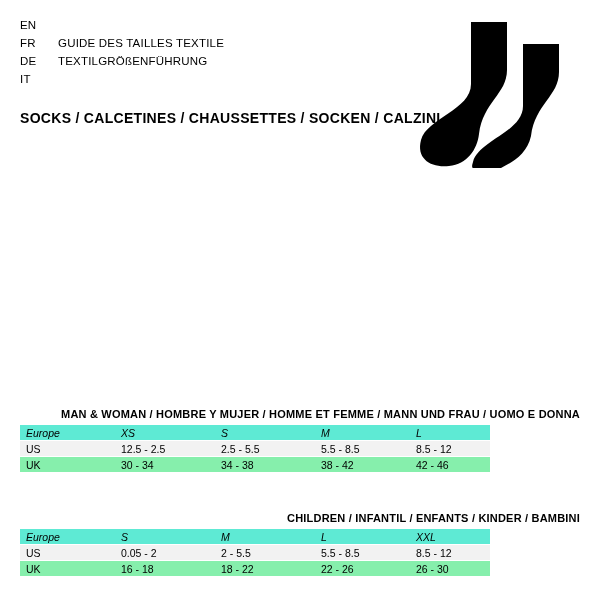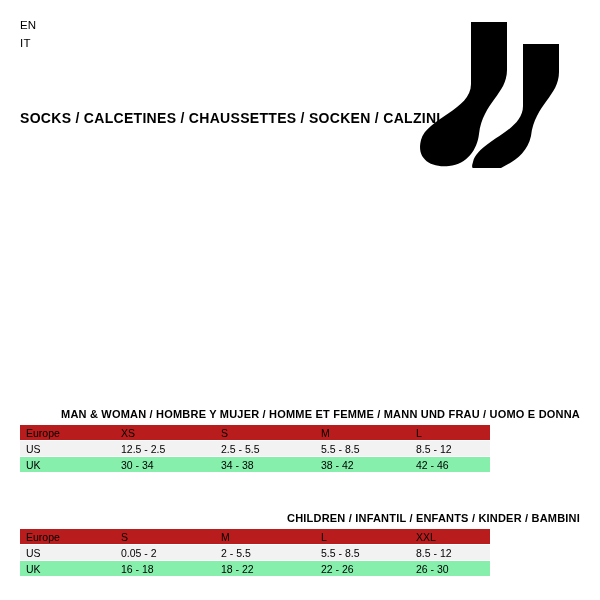--- a/index.html
+++ b/index.html
@@ -91,40 +91,49 @@
     vertical-align: middle;
     border-bottom: 1px solid #ffffff;
   }
   table.size-table col.c0 { width: 95px; }
   table.size-table col.c1 { width: 100px; }
   table.size-table col.c2 { width: 100px; }
   table.size-table col.c3 { width: 95px; }
   table.size-table col.c4 { width: 80px; }
 
   tr.head td {
-    background: #b91c1c;
+    background: #5eead4;
+    font-style: italic;
   }
   tr.row-a td {
     background: #f2f2f2;
   }
   tr.row-b td {
     background: #86efac;
   }
   td.label-col {
     padding-left: 4px;
   }
 </style>
 </head>
 <body>
 
 <div class="page">
 
   <div class="lang-block">
     <div class="lang-row">
       <div class="lang-code">EN</div>
+    </div>
+    <div class="lang-row">
+      <div class="lang-code">FR</div>
+      <div class="lang-text">GUIDE DES TAILLES TEXTILE</div>
+    </div>
+    <div class="lang-row">
+      <div class="lang-code">DE</div>
+      <div class="lang-text">TEXTILGRÖßENFÜHRUNG</div>
     </div>
     <div class="lang-row">
       <div class="lang-code">IT</div>
     </div>
   </div>
 
   <div class="product-title">SOCKS / CALCETINES / CHAUSSETTES / SOCKEN / CALZINI</div>
 
   <div class="socks">
     <svg width="170" height="150" viewBox="0 0 170 150" xmlns="http://www.w3.org/2000/svg">

